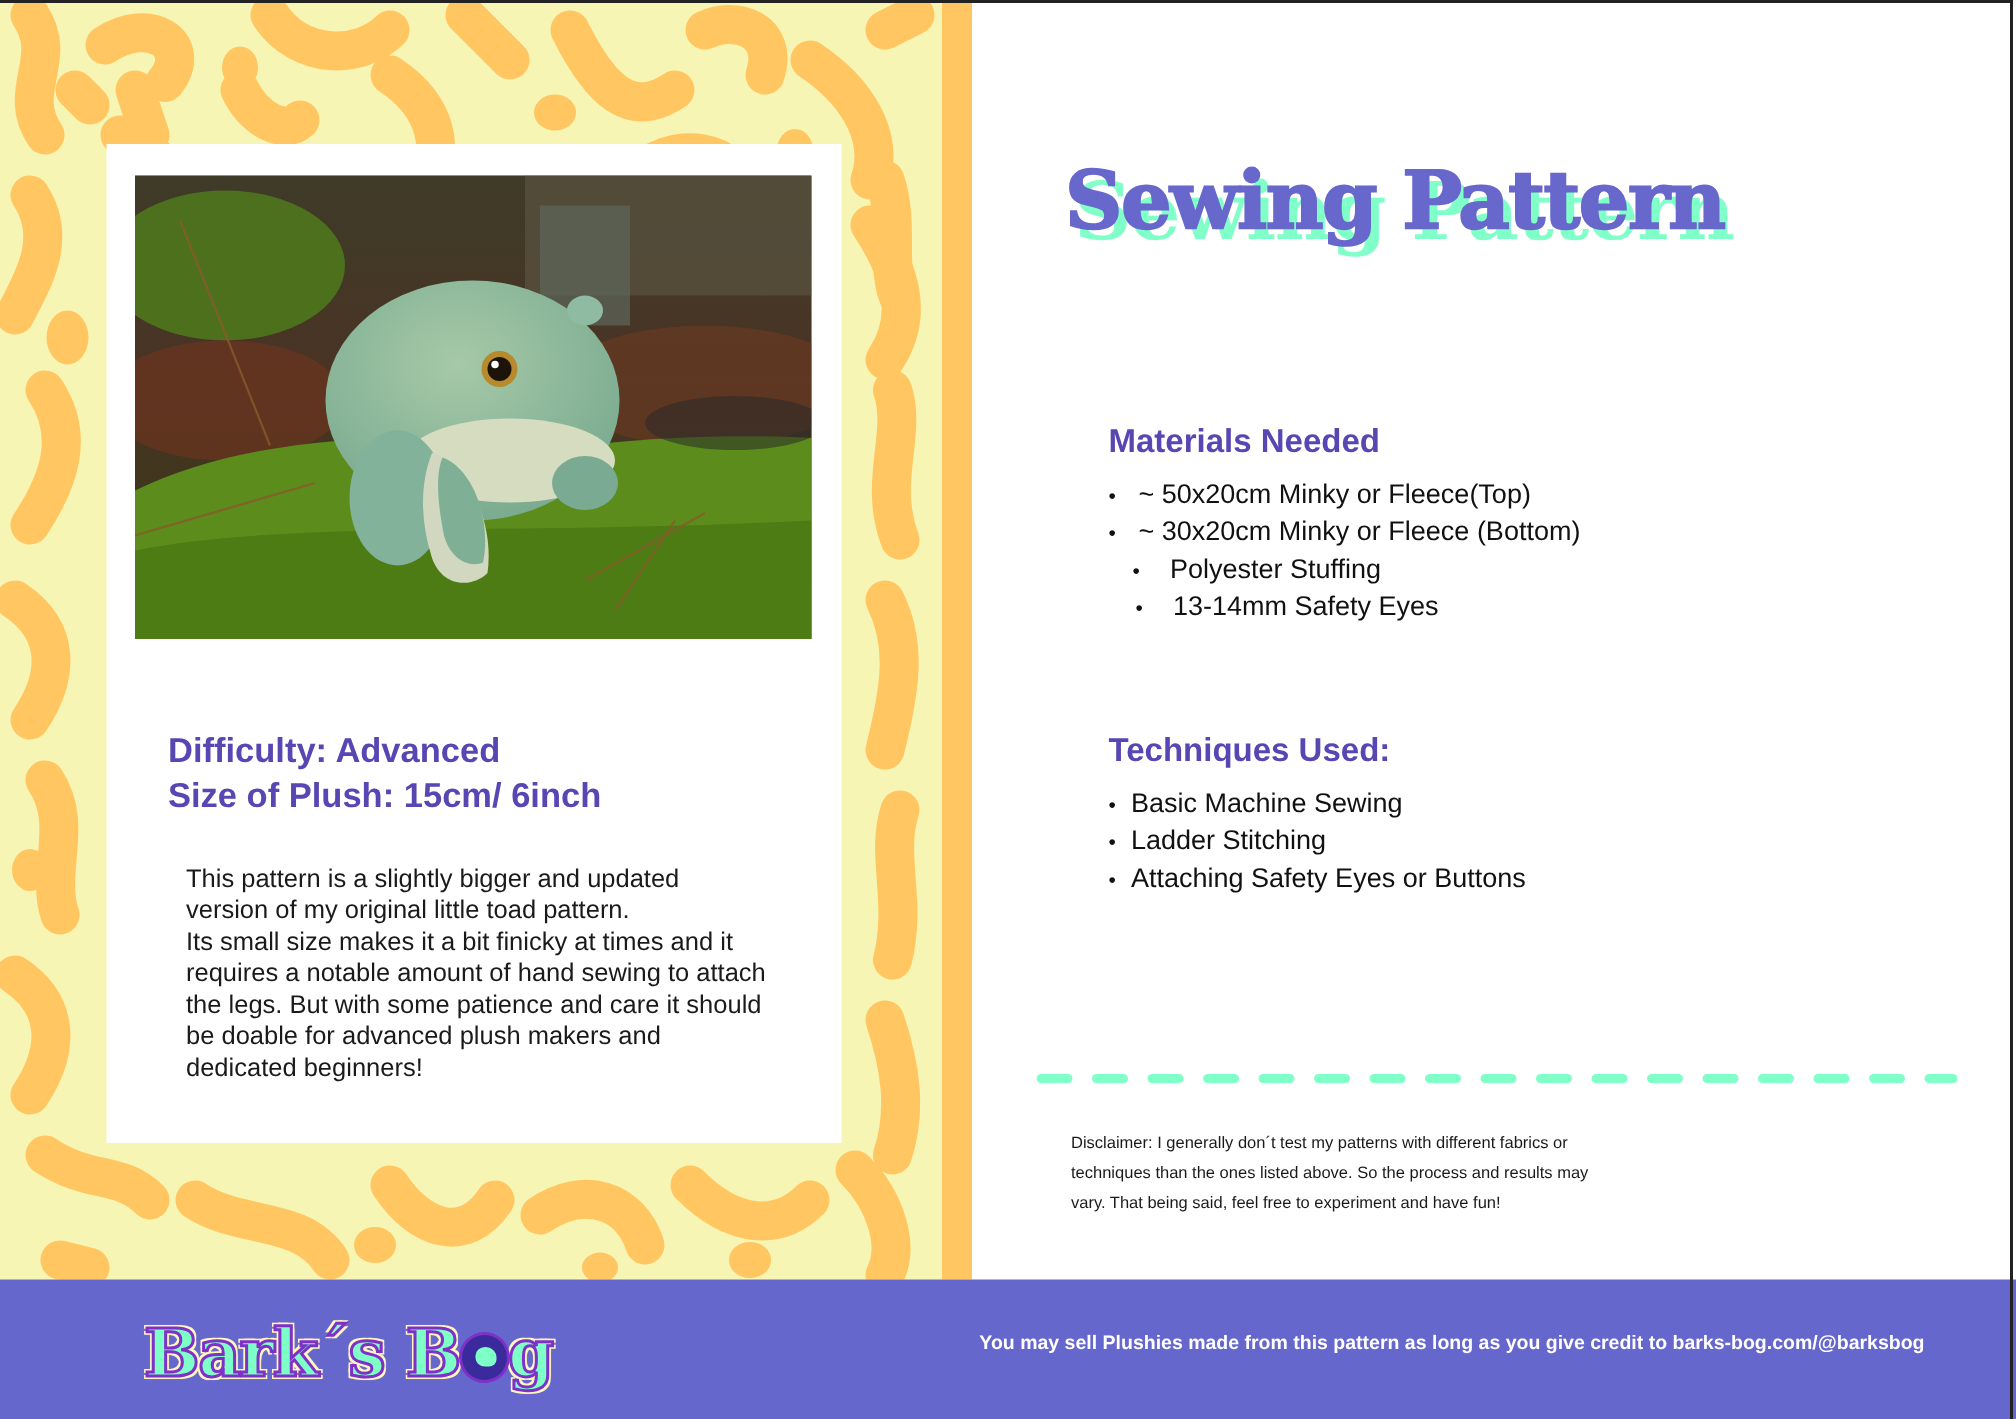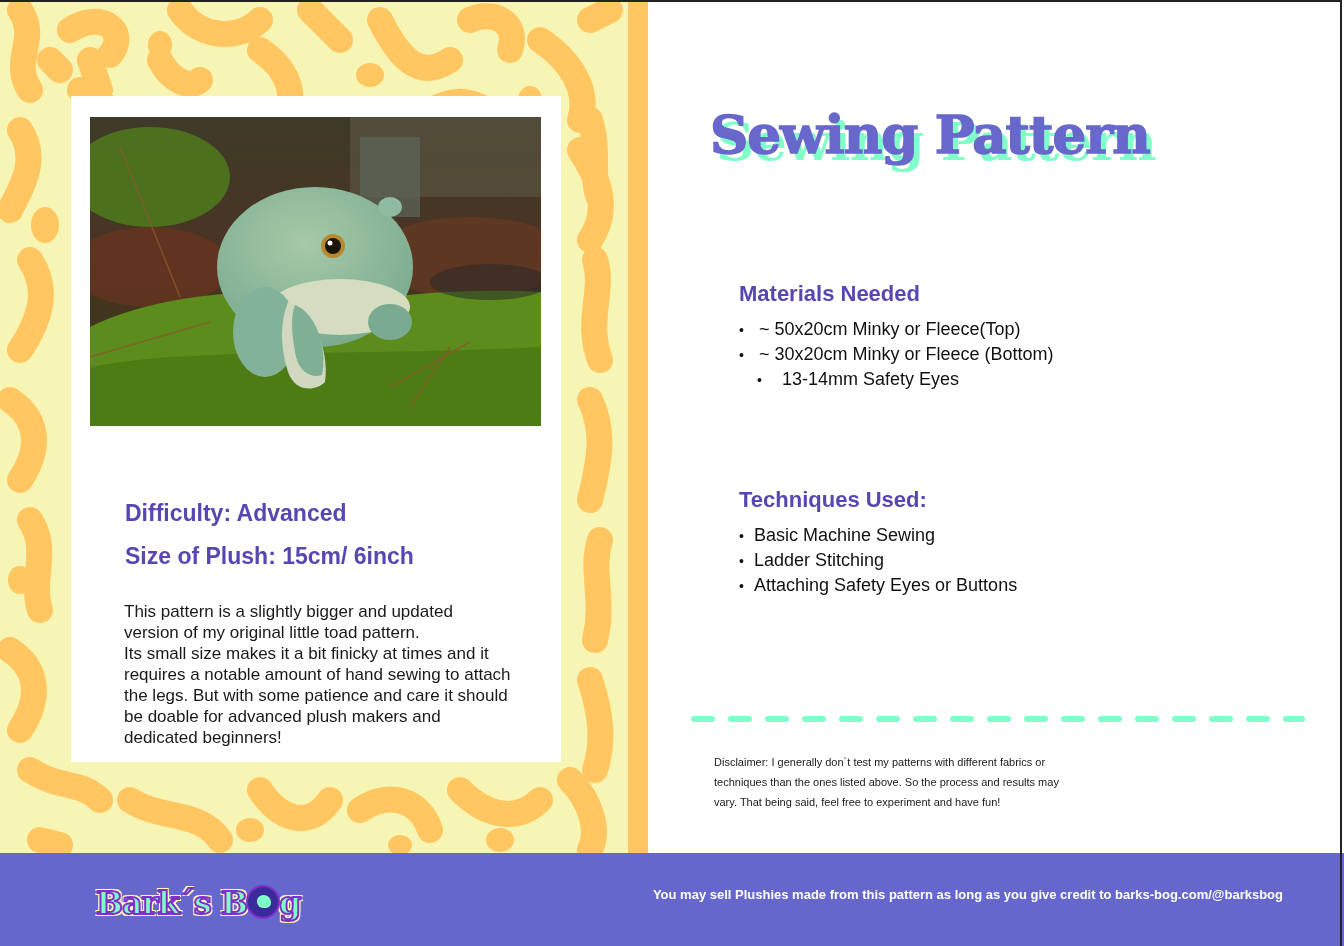--- a/index.html
+++ b/index.html
@@ -29,21 +29,21 @@
     background: #ffffff; z-index: 2;
   }
   .photo {
     position: absolute; left: 19px; top: 21px; width: 451px; height: 309px;
     overflow: hidden; background: #3c3a22;
   }
   .card-info {
     position: absolute; left: 37px; top: 387px; width: 430px;
   }
   .card-heading {
-    color: #5847b2; font-weight: bold; font-size: 23px; line-height: 26px; margin: 17px;
+    color: #5847b2; font-weight: bold; font-size: 23px; line-height: 26px; margin: 4px;
   }
   .card-body {
     color: #1a1a1a; font-size: 17px; line-height: 21px; margin: 32px 0 0 16px;
   }
   
   .title {
     position: absolute; left: 710px; top: 108px; margin: 0;
     font-family: "DejaVu Serif", serif; font-weight: bold;
     font-size: 53px; line-height: 52px; letter-spacing: -1px;
     color: #6767cc;
@@ -69,21 +69,21 @@
     position: absolute; left: 714px; top: 752px; width: 530px; margin: 0;
     font-size: 11px; line-height: 20px; color: #1a1a1a;
   }
   
   .footer {
     position: absolute; left: 0; top: 853px; width: 1344px; height: 93px;
     background: #6667cc; z-index: 3;
   }
   .logo {
     position: absolute; left: 96px; top: 28px; height: 44px;
-    font-family: "DejaVu Serif", serif; font-weight: bold; font-size: 32px; line-height: 44px;
+    font-family: "DejaVu Serif", serif; font-weight: bold; font-size: 44px; line-height: 44px;
     color: #7fffc8; letter-spacing: -1px;
     -webkit-text-stroke: 2px #7e30c8;
     text-shadow: 0 0 3px #fff6c0, 2px 2px 0 #fff6c0, -2px -2px 0 #fff6c0, 2px -2px 0 #fff6c0, -2px 2px 0 #fff6c0;
     white-space: nowrap;
   }
   .logo .frog-o {
     display: inline-block; width: 30px; height: 30px; border-radius: 50%;
     background: #3b2a9c; vertical-align: -3px; margin: 0 1px; position: relative;
     box-shadow: 0 0 0 2px #7e30c8;
   }
@@ -213,20 +213,21 @@
 
 <h1 class="title">
   <span>Sewing Pattern</span>
 </h1>
 
 <div class="section materials" style="top:281px;">
   <h2>Materials Needed</h2>
   <ul>
     <li><span class="bullet">•</span><span>~ 50x20cm Minky or Fleece(Top)</span></li>
     <li><span class="bullet">•</span><span>~ 30x20cm Minky or Fleece (Bottom)</span></li>
+    <li style="padding-left:16px;"><span class="bullet">•</span><span>  Polyester Stuffing</span></li>
     <li style="padding-left:18px;"><span class="bullet">•</span><span>  13-14mm Safety Eyes</span></li>
   </ul>
 </div>
 
 <div class="section techniques" style="top:487px;">
   <h2>Techniques Used:</h2>
   <ul>
     <li><span class="bullet">•</span><span>Basic Machine Sewing</span></li>
     <li><span class="bullet">•</span><span>Ladder Stitching</span></li>
     <li><span class="bullet">•</span><span>Attaching Safety Eyes or Buttons</span></li>

